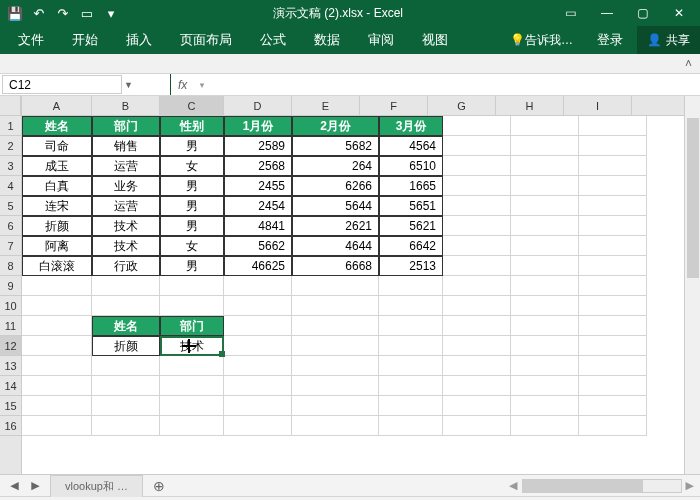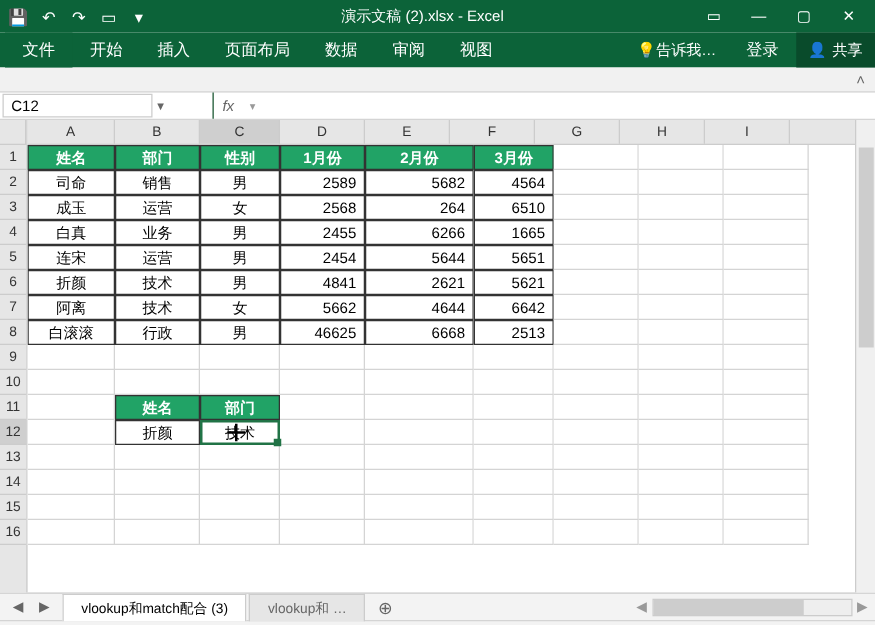--- a/index.html
+++ b/index.html
@@ -102,20 +102,21 @@
     <span>▢</span>
     <span>✕</span>
   </div>
 </div>
 
 <div class="ribbon-tabs">
   <div class="tab file">文件</div>
   <div class="tab">开始</div>
   <div class="tab">插入</div>
   <div class="tab">页面布局</div>
+  <div class="tab">公式</div>
   <div class="tab">数据</div>
   <div class="tab">审阅</div>
   <div class="tab">视图</div>
   <div class="spacer"></div>
   <div class="tell">💡 <span>告诉我…</span></div>
   <div class="tab">登录</div>
   <div class="share">
       <span>👤</span>
       <span>共享</span>
     </div>
@@ -358,21 +359,20 @@
   <div class="vscroll">
       <div class="thumb"></div>
     </div>
 </div>
 
 <div class="sheet-tabs">
   <div class="sheet-nav">
     <span>◀</span>
     <span>▶</span>
   </div>
-  <div class="sheet-tab">vlookup和match配合 (3)</div>
   <div class="sheet-tab inactive"><span>vlookup和</span> <span>…</span></div>
   <div class="sheet-add">⊕</div>
   <div class="sheet-scroll">
     <span>◀</span>
     <div class="hscroll-track">
         <div class="hscroll-thumb"></div>
       </div>
     <span>▶</span>
   </div>
 </div>

